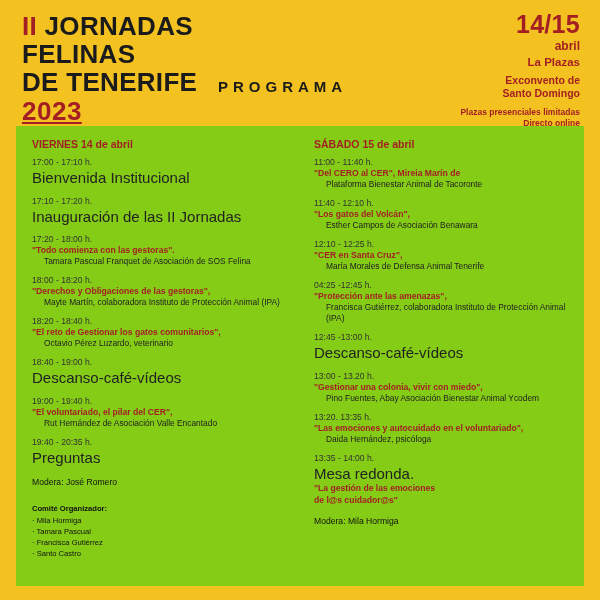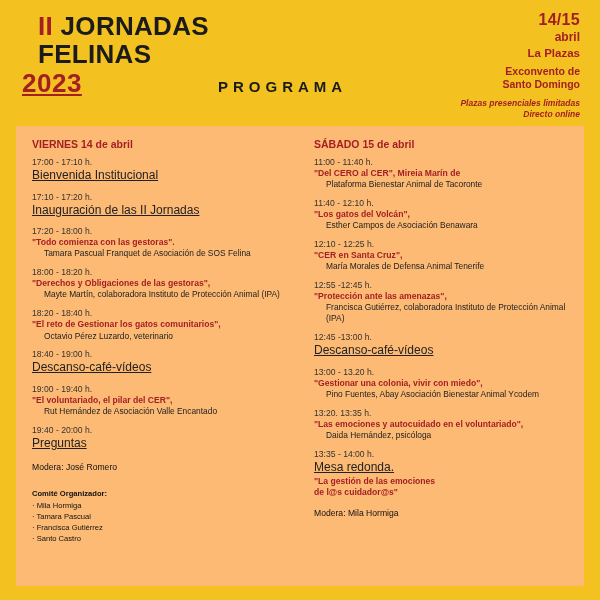--- a/index.html
+++ b/index.html
@@ -31,42 +31,41 @@
     position: absolute;
     left: 22px;
     top: 12px;
     line-height: 1.08;
   }
   .title-line {
     font-size: 26px;
     font-weight: bold;
     color: #1b1b1b;
     letter-spacing: 0.3px;
-    margin-left: 16px;
   }
   .title-line .red {
     color: #a41f24;
   }
   .year {
     font-size: 26px;
     font-weight: bold;
     color: #a41f24;
     letter-spacing: 0.5px;
     margin-top: 1px;
     text-decoration: underline;
   }
   .right-block {
     position: absolute;
     right: 20px;
     top: 12px;
     text-align: right;
     color: #a41f24;
   }
   .dates {
-    font-size: 16px;
+    font-size: 25px;
     font-weight: bold;
     line-height: 1;
     letter-spacing: 0.3px;
   }
   .month {
     font-size: 12px;
     font-weight: bold;
     margin-top: 2px;
   }
   .city {
@@ -95,21 +94,21 @@
     letter-spacing: 5px;
     color: #1b1b1b;
   }
   
   .panel {
     position: absolute;
     left: 16px;
     top: 126px;
     width: 568px;
     height: 460px;
-    background: #fdba74;
+    background: #84cc16;
     box-sizing: border-box;
     padding: 12px 16px 10px 16px;
     display: flex;
     gap: 28px;
   }
   .col {
     width: 258px;
     position: relative;
   }
   .col-title {
@@ -132,24 +131,23 @@
     color: #a41f24;
     line-height: 1.3;
   }
   .speaker {
     font-size: 8.4px;
     color: #222222;
     line-height: 1.3;
     padding-left: 12px;
   }
   .plain {
-    font-size: 12px;
+    font-size: 15px;
     color: #222222;
     line-height: 1.3;
-    text-decoration: underline;
   }
   .moderator {
     font-size: 8.6px;
     color: #111111;
     margin-top: 10px;
   }
   .committee {
     margin-top: 16px;
     font-size: 7.6px;
     color: #111111;
@@ -205,30 +203,31 @@
 </style>
 </head>
 <body>
 
 <div class="poster">
 
   <div class="header">
     <div class="title-block">
       <div class="title-line"><span class="red">II</span> <span>JORNADAS</span></div>
       <div class="title-line">FELINAS</div>
+      <div class="title-line">DE TENERIFE</div>
       <div class="year">2023</div>
     </div>
 
     <div class="right-block">
       <div class="dates">14/15</div>
       <div class="month">abril</div>
       <div class="city">La Plazas</div>
       <div class="venue" style="white-space: pre-line;">Exconvento de
 Santo Domingo</div>
-      <div class="notes" style="white-space: pre-line; font-style: italic;">Plazas presenciales limitadas
+      <div class="notes" style="white-space: pre-line;">Plazas presenciales limitadas
 Directo online</div>
     </div>
 
     <div class="programa">PROGRAMA</div>
   </div>
 
   <div class="panel">
 
     <div class="col">
       <div class="col-title">VIERNES 14 de abril</div>
@@ -259,21 +258,21 @@
       <div class="item">
         <div class="time">18:40 - 19:00 h.</div>
         <div class="plain">Descanso-café-vídeos</div>
       </div>
       <div class="item">
         <div class="time">19:00 - 19:40 h.</div>
         <div class="talk">"El voluntariado, el pilar del CER",</div>
         <div class="speaker">Rut Hernández de Asociación Valle Encantado</div>
       </div>
       <div class="item">
-        <div class="time">19:40 - 20:00 h.</div>
+        <div class="time">19:40 - 20:35 h.</div>
         <div class="plain">Preguntas</div>
       </div>
 
       <div class="moderator">Modera: José Romero</div>
 
       <div class="committee">
         <div class="committee-title">Comité Organizador:</div>
         <div>· Mila Hormiga</div>
         <div>· Tamara Pascual</div>
         <div>· Francisca Gutiérrez</div>
@@ -293,21 +292,21 @@
         <div class="time">11:40 - 12:10 h.</div>
         <div class="talk">"Los gatos del Volcán",</div>
         <div class="speaker">Esther Campos de Asociación Benawara</div>
       </div>
       <div class="item">
         <div class="time">12:10 - 12:25 h.</div>
         <div class="talk">"CER en Santa Cruz",</div>
         <div class="speaker">María Morales de Defensa Animal Tenerife</div>
       </div>
       <div class="item">
-        <div class="time">12:55 -12:45 h.</div>
+        <div class="time">04:25 -12:45 h.</div>
         <div class="talk">"Protección ante las amenazas",</div>
         <div class="speaker">Francisca Gutiérrez, colaboradora Instituto de Protección Animal (IPA)</div>
       </div>
       <div class="item">
         <div class="time">12:45 -13:00 h.</div>
         <div class="plain">Descanso-café-vídeos</div>
       </div>
       <div class="item">
         <div class="time">13:00 - 13.20 h.</div>
         <div class="talk">"Gestionar una colonia, vivir con miedo",</div>

